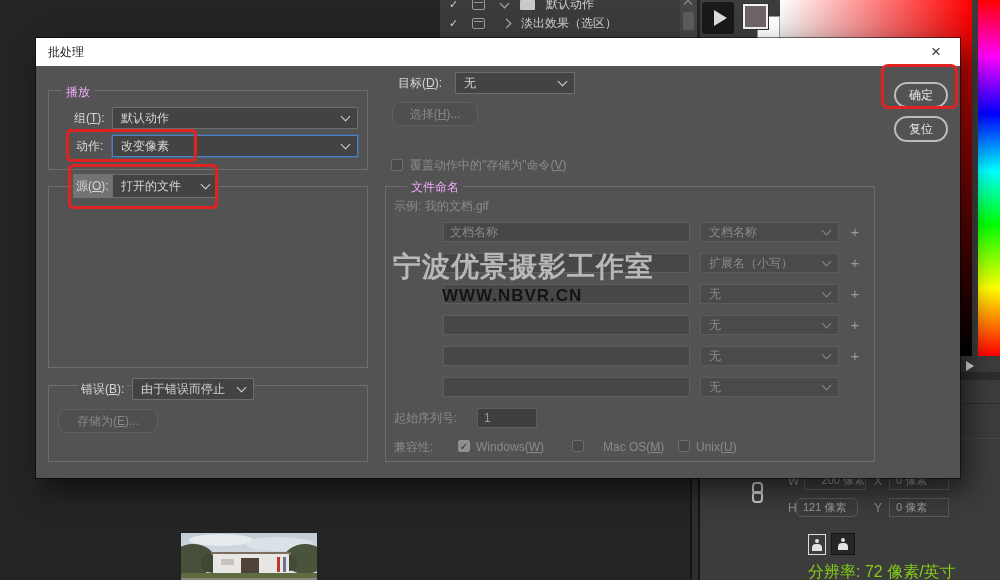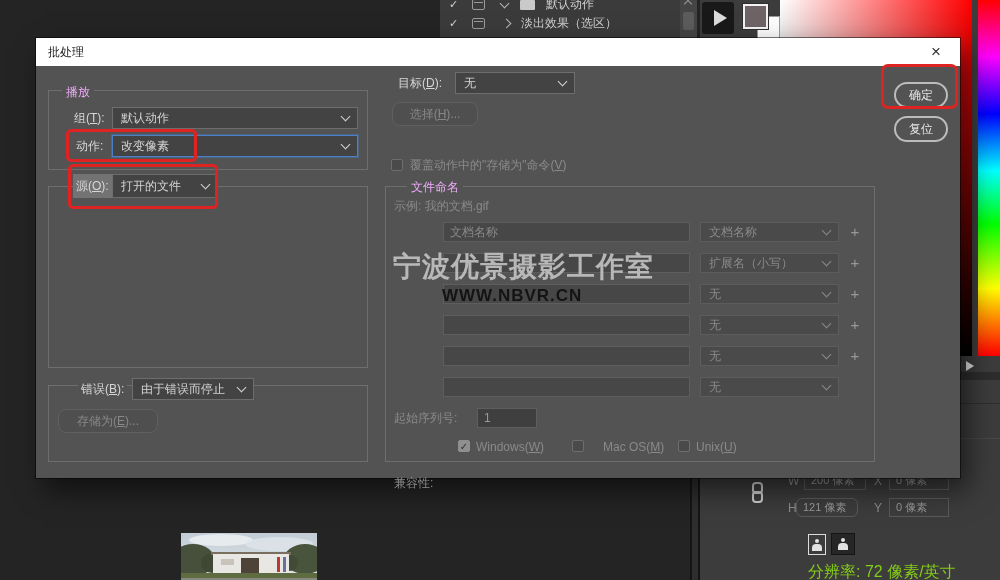--- a/index.html
+++ b/index.html
@@ -93,21 +93,21 @@
 
 <div class="right-panel">
   <div class="rp-band band1"></div>
   <div class="rp-band line1"></div>
   <div class="rp-band line2"></div>
   <div class="chain">
       <span></span>
       <span></span>
     </div>
   <div class="rp-label" style="left:88px;top:472px;">W</div>
-  <div class="rp-field" style="left:104px;top:471px;">200 像素</div>
+  <div class="rp-field" style="left:104px;top:471px;text-align:right;">200 像素</div>
   <div class="rp-label" style="left:174px;top:472px;">X</div>
   <div class="rp-field" style="left:189px;top:471px;width:60px;">0 像素</div>
   <div class="rp-label" style="left:88px;top:499px;">H</div>
   <div class="rp-field" style="left:96px;top:498px;border-radius:6px;">121 像素</div>
   <div class="rp-label" style="left:174px;top:499px;">Y</div>
   <div class="rp-field" style="left:189px;top:498px;width:60px;">0 像素</div>
   <div class="orient-btn orient-portrait">
       <span class="person"></span>
     </div>
   <div class="orient-btn orient-landscape">
@@ -262,21 +262,21 @@
   <input class="txt-input" style="left: 407px; top: 339px; width: 247px; height: 20px;" placeholder="">
   <div class="dd dd-disabled" style="left:664px;top:339px;width:139px;height:20px;">
     <span>无</span>
       <span class="chev"></span>
   </div>
   <div class="plus" style="left:812px;top:339px;"></div>
 
   <div class="lbl lbl-dis" style="left:358px;top:370px;line-height:20px;">起始序列号:</div>
   <input class="txt-input" style="left: 441px; top: 370px; width: 60px; height: 20px; background: rgb(63, 63, 63);" value="1">
 
-  <div class="lbl lbl-dis" style="left:358px;top:402px;line-height:14px;margin-top:36px;">兼容性:</div>
+  <div class="lbl lbl-dis" style="left:358px;top:402px;line-height:14px;">兼容性:</div>
   <div class="chk chk-on" style="left:422px;top:402px;">✓</div>
   <div class="lbl lbl-dis" style="left:440px;top:402px;line-height:14px;">Windows(<u>W</u>)</div>
   <div class="chk" style="left:536px;top:402px;"></div>
   <div class="lbl lbl-dis" style="left:554px;top:402px;line-height:14px;margin-left:13px;">Mac OS(<u>M</u>)</div>
   <div class="chk" style="left:642px;top:402px;"></div>
   <div class="lbl lbl-dis" style="left:660px;top:402px;line-height:14px;">Unix(<u>U</u>)</div>
 
   <div class="btn pill" style="left:858px;top:44px;width:54px;height:26px;">确定</div>
   <div class="redbox" style="left:845px;top:26px;width:77px;height:45px;border-radius:7px;"></div>
   <div class="btn pill" style="left:858px;top:78px;width:54px;height:26px;">复位</div>

